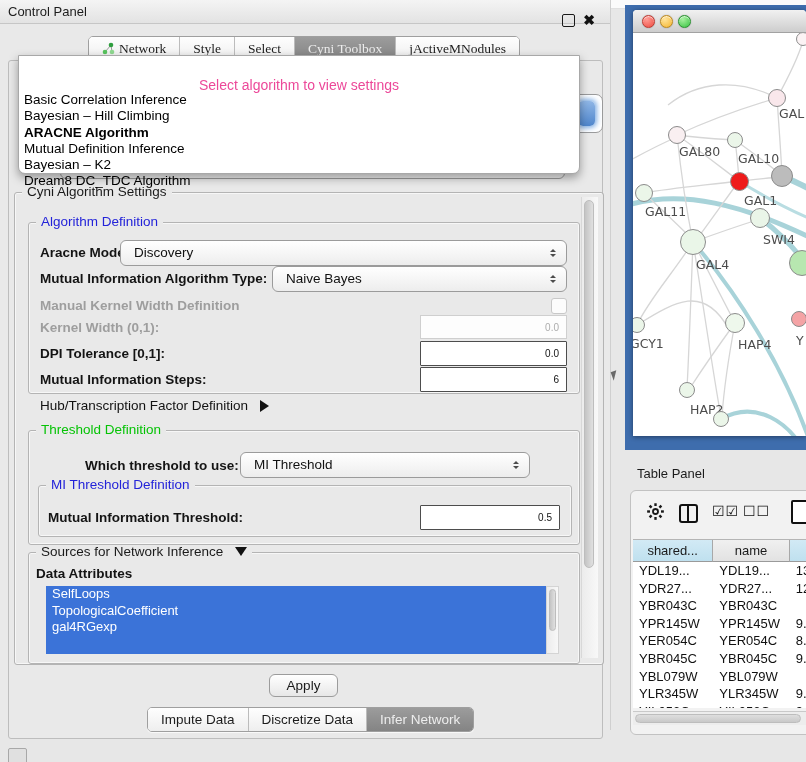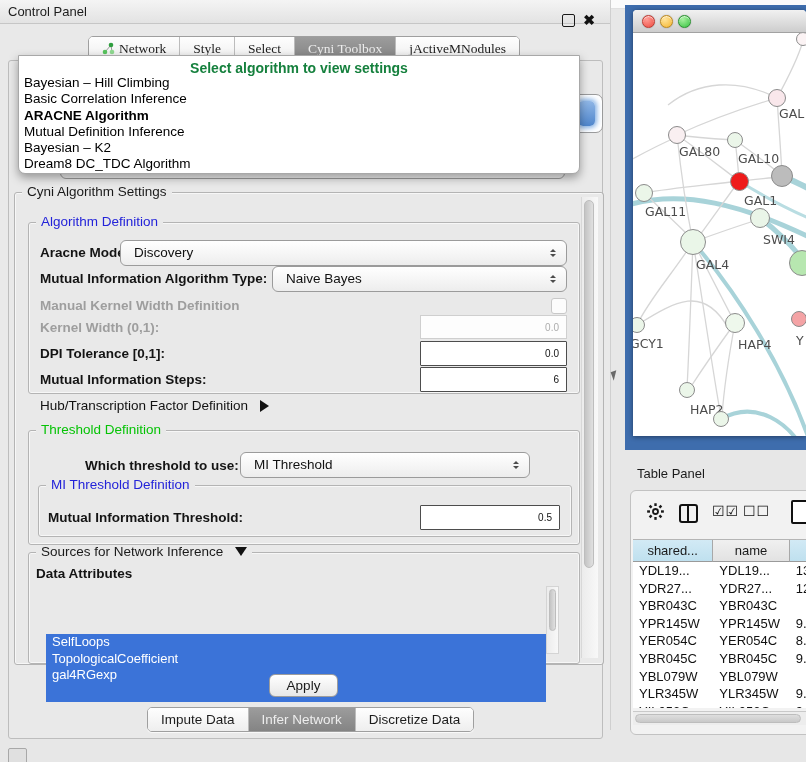--- a/index.html
+++ b/index.html
@@ -34,21 +34,21 @@
   .stepper{position:absolute;right:8px;top:5px;width:8px;height:16px;}
   .stepper::before{content:"";display:block;width:0;height:0;border:3.6px solid transparent;border-bottom-color:#4c4c4c;margin-bottom:2px;}
   .stepper::after{content:"";display:block;width:0;height:0;border:3.6px solid transparent;border-top-color:#4c4c4c;}
   .bg-combo{left:60px;top:152px;width:505px;height:27px;color:#b3b3b3;}
   .bg-combo .combo-text{color:#b3b3b3;}
   .focused-combo{left:545px;top:94px;width:56px;height:37px;border:1px solid #9b9b9b;border-radius:7px;background:#fff;}
   .focused-stepper{position:absolute;right:7px;top:6px;width:17px;height:25px;border-radius:5px;background:linear-gradient(#8fb6e6,#4f86cc);box-shadow:0 0 5px 2px rgba(90,150,220,.75);}
 
   
   .popup{left:18px;top:55px;width:560px;height:117px;background:#ffffff;border:1px solid #a8a8a8;border-radius:0 0 7px 7px;box-shadow:0 4px 10px rgba(0,0,0,.35);z-index:30;}
-  .popup-placeholder{text-align:center;color:#15803d;font-size:14px;padding-top:4px;height:15px;font-weight:bold;}
+  .popup-placeholder{text-align:center;color:#ec4899;font-size:14px;padding-top:21px;height:15px;}
   .popup-item{height:16.3px;line-height:16.3px;font-size:13.5px;padding-left:5px;color:#000;}
   .popup-item.bold{font-weight:bold;}
 
   
   .group{border:1px solid #b4b4b4;border-radius:3px;box-shadow:inset 0 0 0 1px rgba(255,255,255,.65);}
   .group-title{background:#e9e9e9;padding:0 5px;font-size:13.5px;line-height:14px;z-index:5;}
   .t-blue{color:#2323d9;}
   .t-green{color:#05c305;}
   .lbl{font-size:13.5px;font-weight:bold;color:#141414;line-height:14px;white-space:nowrap;}
   .lbl.dis{color:#9e9e9e;}
@@ -58,21 +58,21 @@
   .field.dis{border:1px solid #cfcfcf;color:#adadad;background:#fdfdfd;}
   .checkbox{width:14px;height:14px;border:1px solid #c8c8c8;border-radius:3px;background:#fcfcfc;}
   .tri-right{display:inline-block;width:0;height:0;border:6px solid transparent;border-left:9px solid #111;margin-left:8px;vertical-align:middle;}
   .tri-down{display:inline-block;width:0;height:0;border:6px solid transparent;border-top:9px solid #111;margin-left:8px;vertical-align:-6px;}
 
   
   .vscroll{background:linear-gradient(90deg,#ececec,#f8f8f8);border-left:1px solid #d8d8d8;}
   .vthumb{position:absolute;left:2px;width:10px;border-radius:6px;background:linear-gradient(90deg,#c4c4c4,#e0e0e0);border:1px solid #bdbdbd;box-sizing:border-box;}
 
   
-  .attr-list{background:#3b73d8;overflow:hidden;margin-top:48px;}
+  .attr-list{background:#3b73d8;overflow:hidden;}
   .attr-item{height:16.6px;line-height:16.6px;color:#fff;font-size:13px;padding-left:6px;}
 
   .btn{border:1px solid #9c9c9c;border-radius:6px;background:linear-gradient(#ffffff,#e7e7e7);text-align:center;font-size:13.5px;line-height:21px;box-sizing:border-box;}
 
   .mini-icon{left:8px;top:748px;width:17px;height:14px;border:1px solid #a8a8a8;background:#e0e0e0;border-radius:2px;}
 
   
   .net-frame{left:625px;top:5px;width:181px;height:445px;background:#3e6dad;}
   .net-window{left:8px;top:5px;width:173px;height:426px;background:#fff;border-radius:4px 4px 0 0;overflow:hidden;box-shadow:0 1px 5px rgba(0,0,0,.45);}
   .net-titlebar{height:22px;background:linear-gradient(#f1f1f1,#cdcdcd);border-bottom:1px solid #a2a2a2;position:relative;}
@@ -148,22 +148,22 @@
 
   <div class="abs focused-combo" style="z-index:4;">
     <span class="focused-stepper"></span>
   </div>
   <div class="abs combo bg-combo" style="z-index:4;">
     <span class="combo-text">galFiltered.sif default node</span>
   </div>
 
   <div class="abs popup">
     <div class="popup-placeholder">Select algorithm to view settings</div>
+    <div class="popup-item">Basic Correlation Inference</div>
     <div class="popup-item">Bayesian – Hill Climbing</div>
-    <div class="popup-item">Basic Correlation Inference</div>
     <div class="popup-item bold">ARACNE Algorithm</div>
     <div class="popup-item">Mutual Definition Inference</div>
     <div class="popup-item">Bayesian – K2</div>
     <div class="popup-item">Dream8 DC_TDC Algorithm</div>
   </div>
 
   <div class="abs group" style="left:14px;top:192px;width:588px;height:471px;"></div>
   <div class="abs group-title" style="left:22px;top:185px;">Cyni Algorithm Settings</div>
 
   <div class="abs vscroll" style="left:581px;top:197px;width:16px;height:461px;">
@@ -232,25 +232,25 @@
   <div class="abs vscroll" style="left:546px;top:586px;width:13px;height:68px;border:1px solid #d4d4d4;box-sizing:border-box;">
     <div class="vthumb" style="top:2px;height:42px;width:7px;left:2px;"></div>
   </div>
 
   <div class="abs btn" style="left:269px;top:674px;width:69px;height:23px;">Apply</div>
 
   <div class="abs seg-bar tabs-bottom">
     <div class="seg">
         <span>Impute Data</span>
       </div>
+    <div class="seg">
+        <span>Discretize Data</span>
+      </div>
     <div class="seg sel">
         <span>Infer Network</span>
-      </div>
-    <div class="seg">
-        <span>Discretize Data</span>
       </div>
   </div>
 
   <div class="abs mini-icon"></div>
   <div class="abs cursor"></div>
 
   <div class="abs net-frame">
     <div class="abs net-window">
       <div class="net-titlebar">
         <span class="light red"></span>

